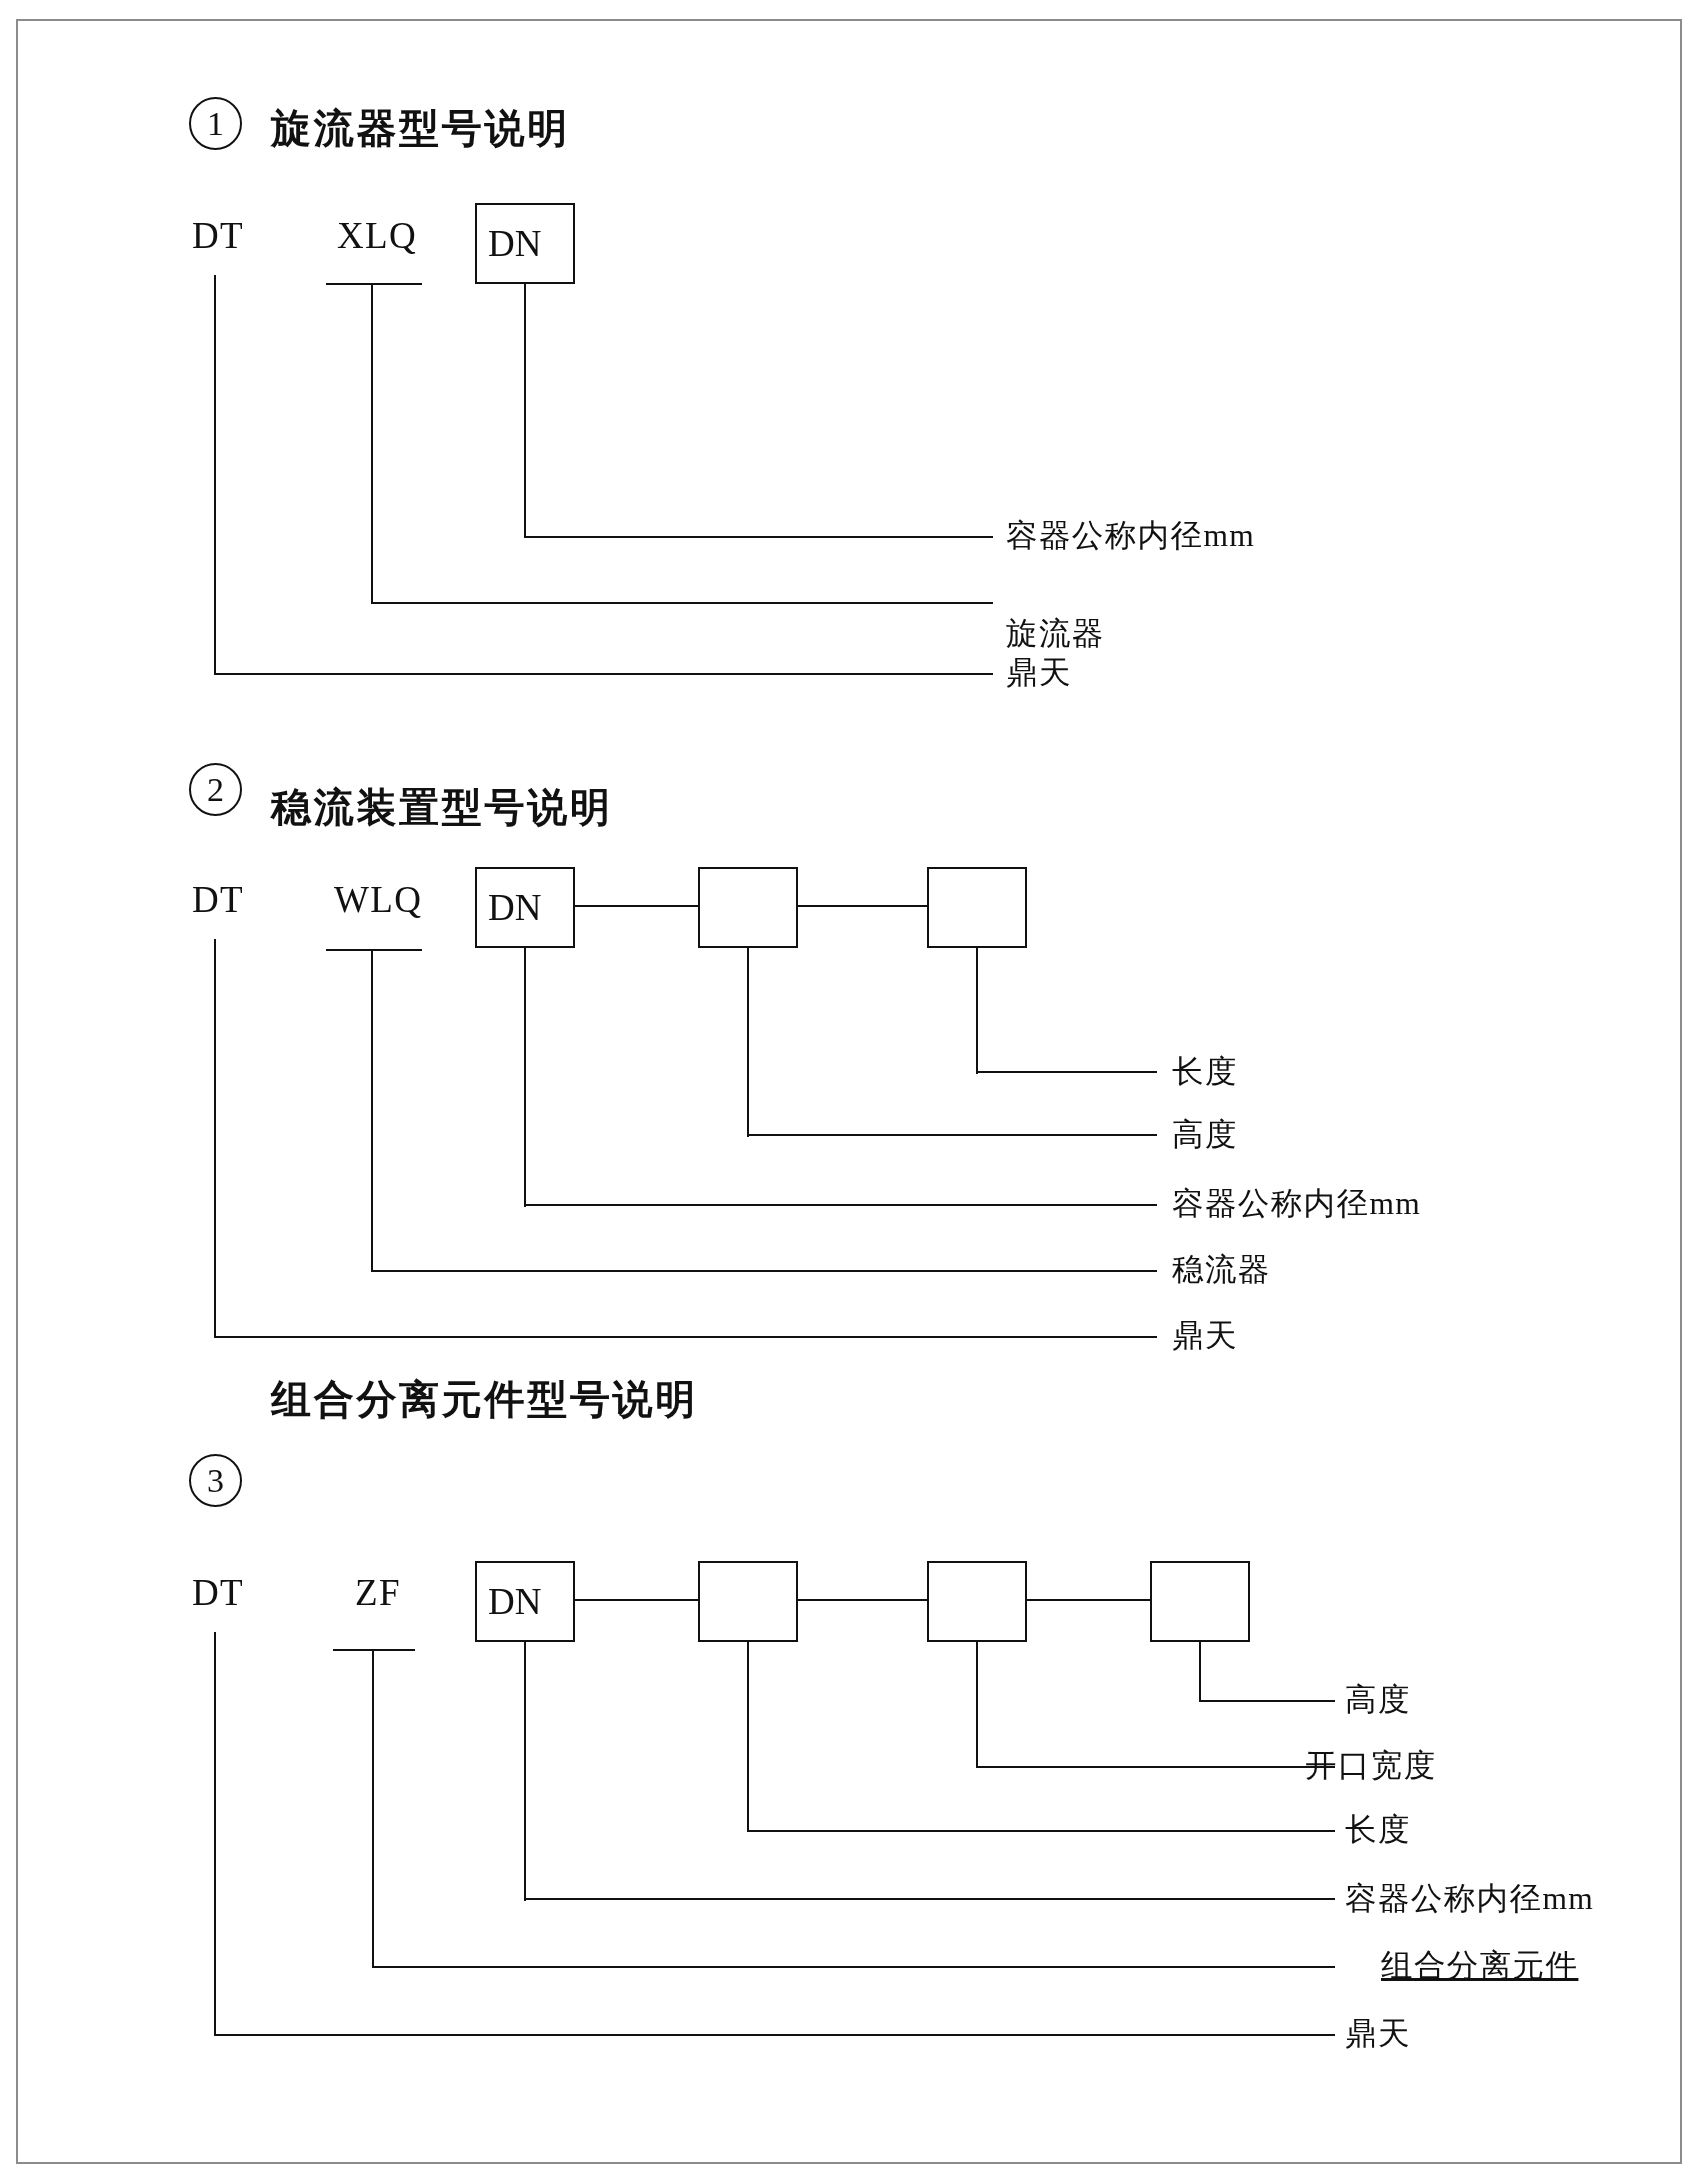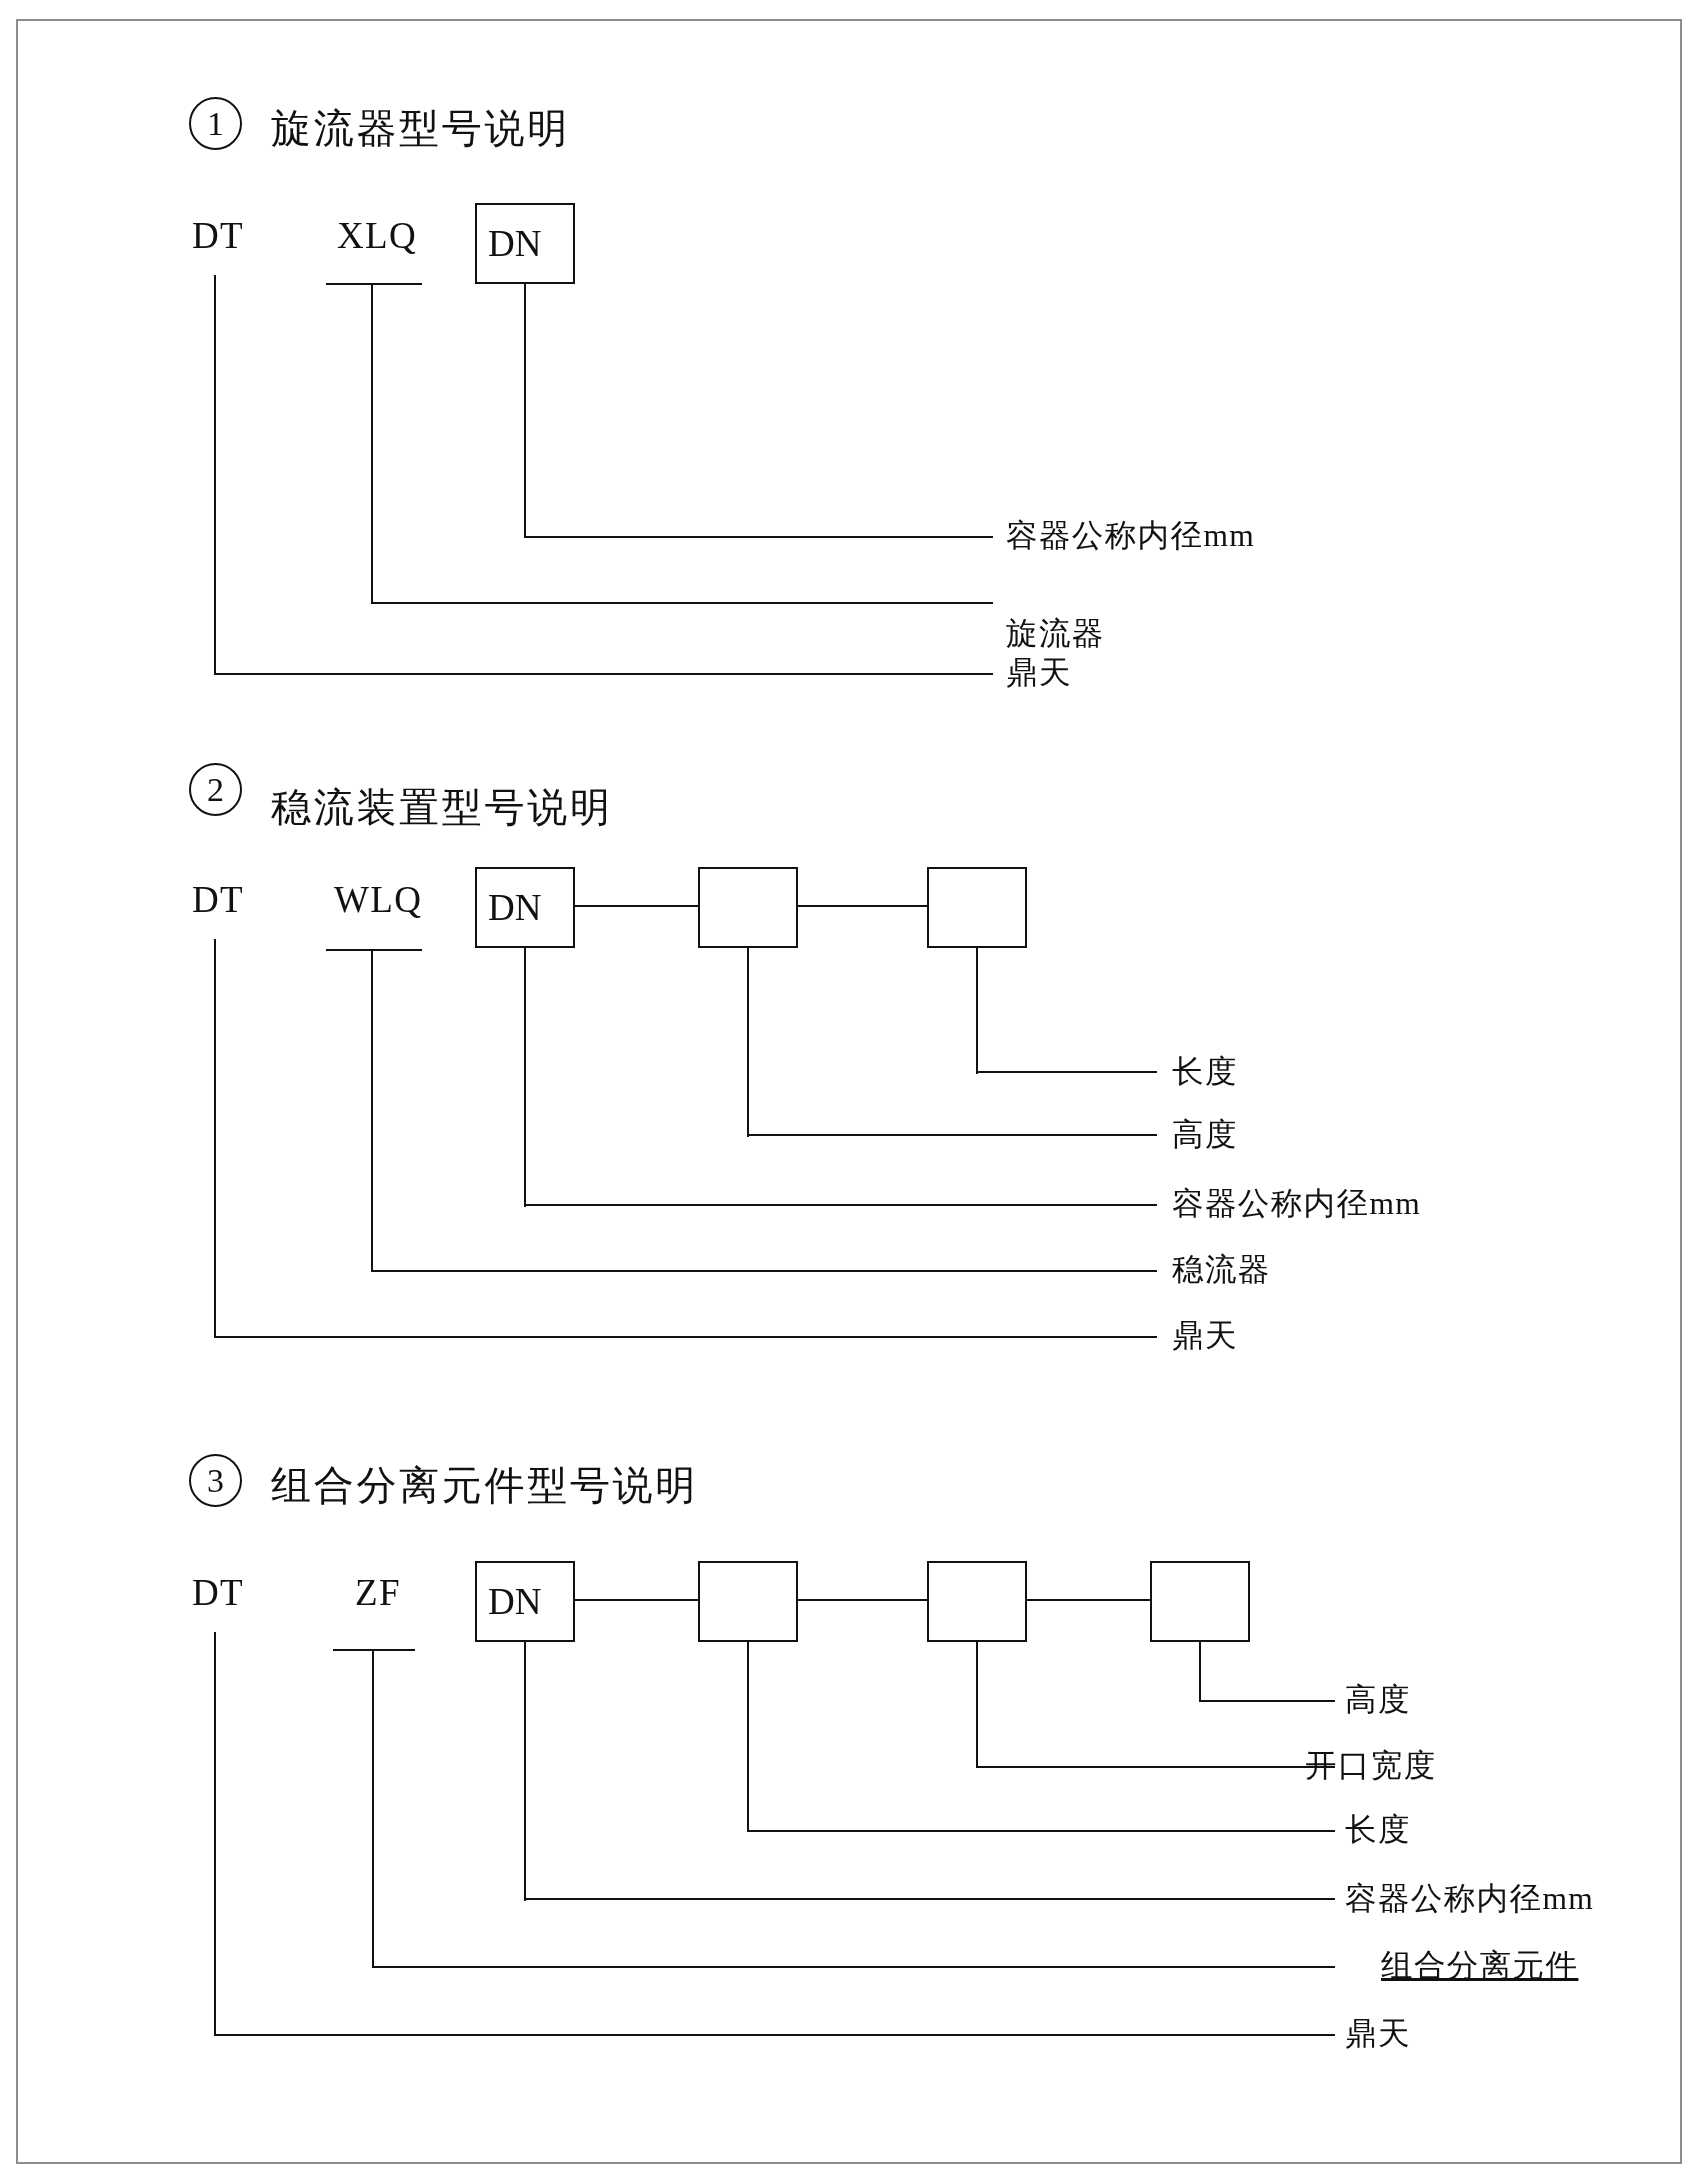--- a/index.html
+++ b/index.html
@@ -28,20 +28,21 @@
     border-radius: 50%;
     display: flex; align-items: center; justify-content: center;
     font-size: 34px;
     line-height: 1;
   }
   .sec-title {
     position: absolute;
     font-size: 40px;
     letter-spacing: 2.7px;
     white-space: nowrap;
+    font-weight: bold;
   }
   .code {
     position: absolute;
     font-size: 37px;
     letter-spacing: 1.4px;
     white-space: nowrap;
   }
   .uline {
     position: absolute;
     height: 2.1px;
@@ -137,21 +138,21 @@
   <div class="hline" style="left:371px; top:1270px; width:786px;"></div>
   <div class="lbl" style="left:1172px; top:1252px;">稳流器</div>
 
   <div class="vline" style="left:214px; top:939px; height:398px;"></div>
   <div class="hline" style="left:214px; top:1336px; width:943px;"></div>
   <div class="lbl" style="left:1172px; top:1318px;">鼎天</div>
 
   <div class="sec-num" style="left:189px; top:1454px;">
     <span>3</span>
   </div>
-  <div class="sec-title" style="left:271px; top:1458px;">组合分离元件型号说明</div>
+  <div class="sec-title" style="left:271px; top:1372px;">组合分离元件型号说明</div>
 
   <div class="code" style="left:192px; top:1571px;">DT</div>
   <div class="code" style="left:355px; top:1571px;">ZF</div>
   <div class="uline" style="left:333px; top:1649px; width:82px;"></div>
   <div class="fbox" style="left:475px; top:1561px;">
     <span>DN</span>
   </div>
   <div class="fbox" style="left:698px; top:1561px;"></div>
   <div class="fbox" style="left:927px; top:1561px;"></div>
   <div class="fbox" style="left:1150px; top:1561px;"></div>

